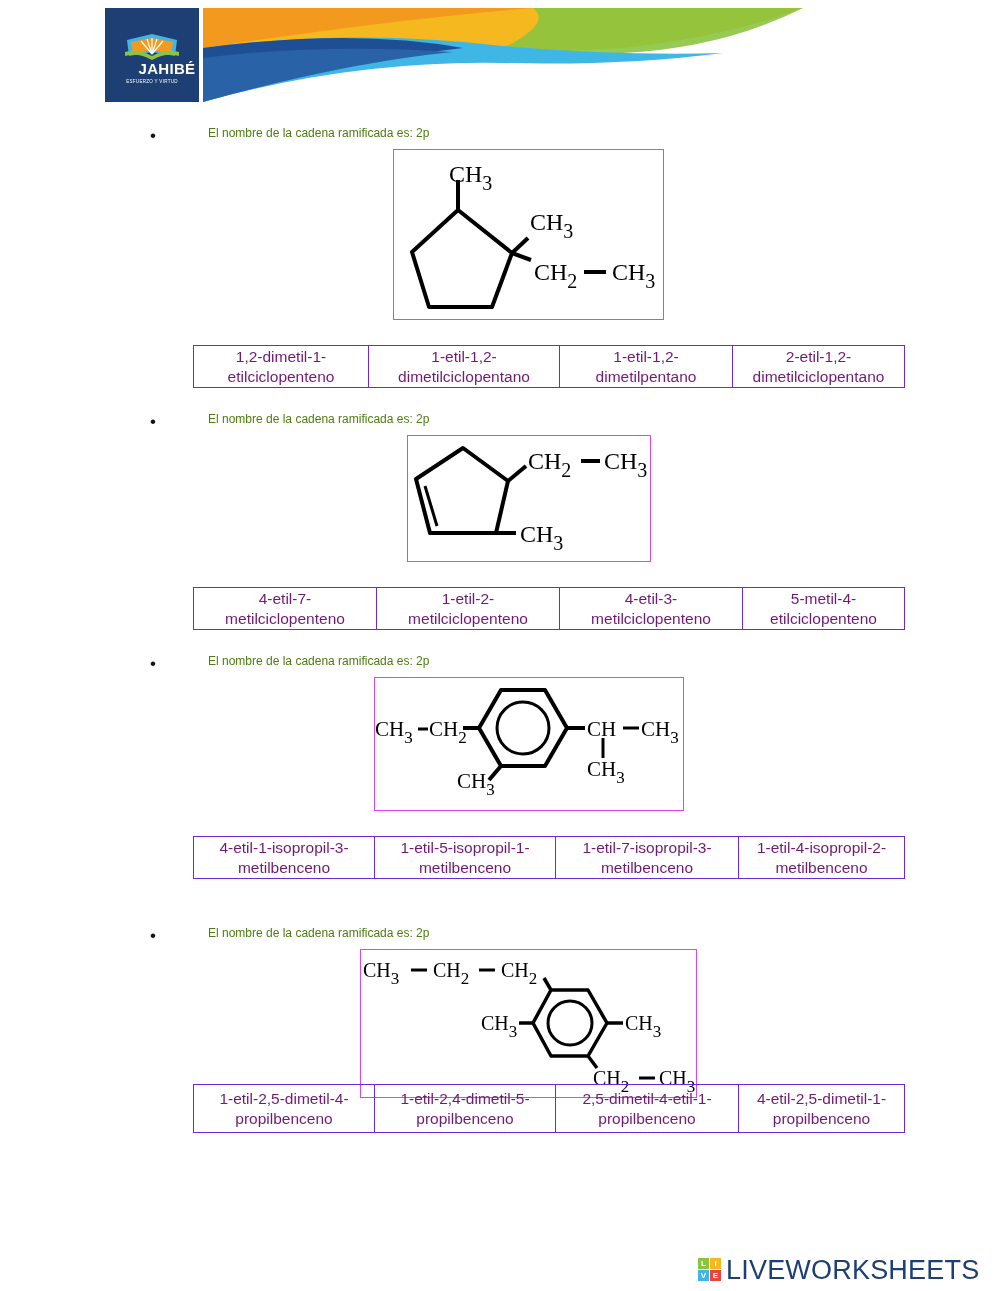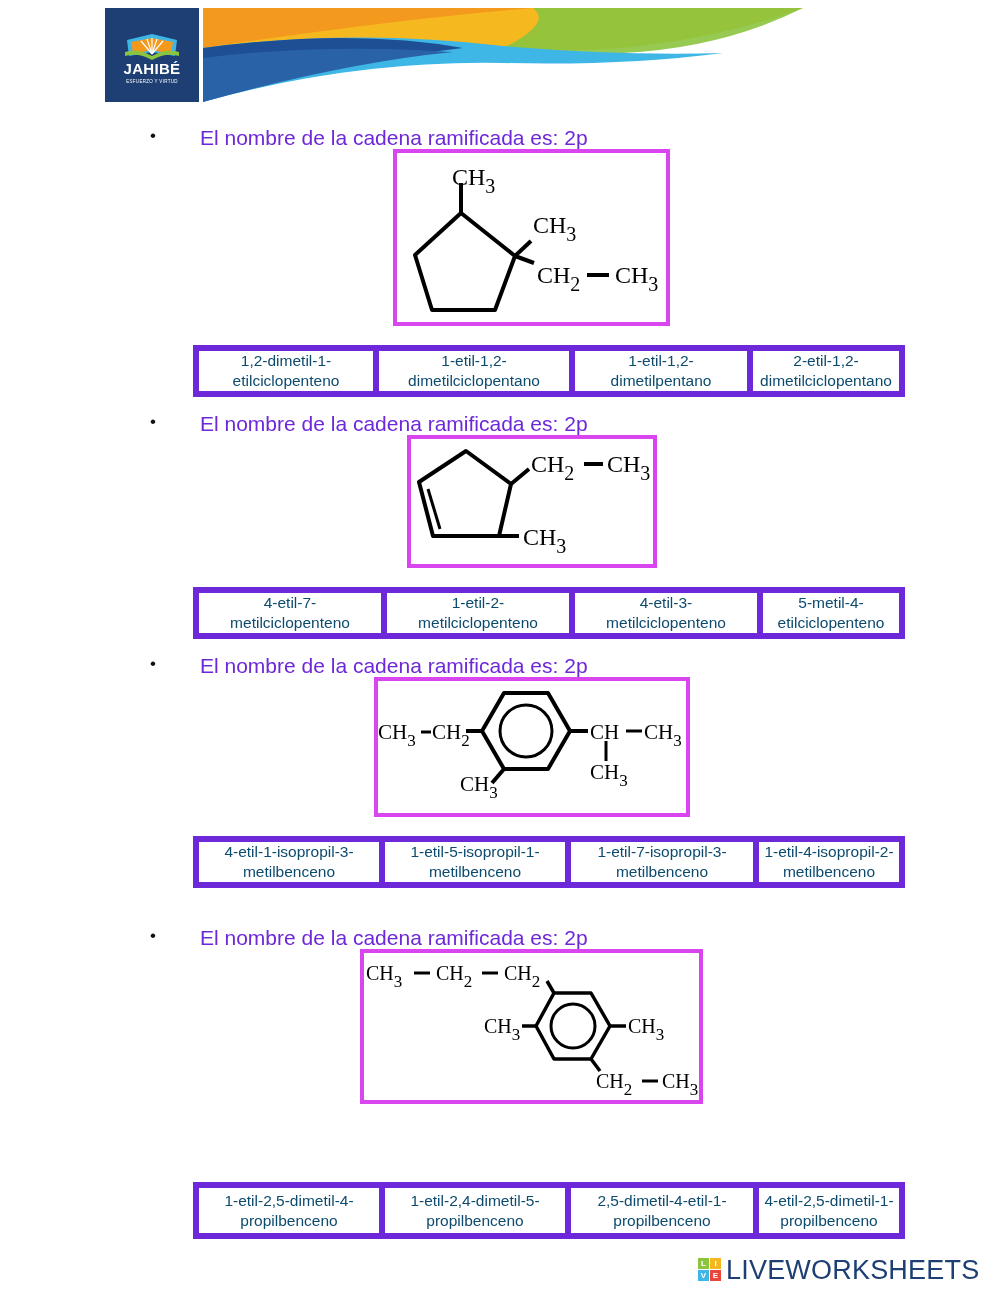--- a/index.html
+++ b/index.html
@@ -1,30 +1,30 @@
 <!DOCTYPE html>
 <html><head>
 <meta charset="utf-8">
 <style>
   html, body { margin:0; padding:0; background:#ffffff; }
   body { width:1000px; height:1291px; position:relative; overflow:hidden; font-family:"Liberation Sans", sans-serif; color:#111; }
   .header { position:absolute; left:105px; top:8px; width:700px; height:94px; }
   .logo { position:absolute; left:0; top:0; width:94px; height:94px; background:#1d3f73; }
   .logo svg { position:absolute; left:0; top:0; }
-  .logo-title { position:absolute; left:0; width:94px; top:52px; text-align:center; color:#fff; font-weight:bold; font-size:15px; letter-spacing:0.3px; }
+  .logo-title { position:absolute; left:0; width:94px; top:52px; text-align:center; color:#fff; font-weight:bold; font-size:15px; letter-spacing:0.3px;padding-left:15px; }
   .logo-sub { position:absolute; left:0; width:94px; top:71px; text-align:center; color:#fff; font-size:4.5px; letter-spacing:0.3px; }
   .banner { position:absolute; left:98px; top:0; }
   .question { position:absolute; left:0; width:1000px; }
   .bullet { position:absolute; left:150px; font-size:17px; }
-  .qtext { position:absolute; left:200px; font-size:21px; color:#6d28d9; }
-  .mol { position:absolute; border:4px solid #d946ef; background:#fff; }
+  .qtext { position:absolute; left:208px; font-size:12px; color:#4d7c0f; }
+  .mol { position:absolute; border:1px solid #d946ef; background:#fff; }
   .mol svg { display:block; }
   .mol text { font-family:"Liberation Serif", serif; fill:#000; }
   table.opts { position:absolute; left:193px; width:712px; border-collapse:collapse; table-layout:fixed; }
-  table.opts td { border:6px solid #6d28d9; text-align:center; font-size:15.5px; line-height:20px; padding:0 2px; color:#0c4a6e; cursor:pointer; }
+  table.opts td { border:1px solid #6d28d9; text-align:center; font-size:15.5px; line-height:20px; padding:0 2px; color:#701a75; cursor:pointer; }
   .lw { position:absolute; left:698px; top:1255px; height:30px; }
   .lw-text { position:absolute; left:28px; top:0; font-weight:normal; font-size:27px; color:#1d3f73; letter-spacing:0.2px; white-space:nowrap; line-height:30px; }
   .lw-tiles { position:absolute; left:0; top:3px; width:24px; height:24px; }
   .tile { position:absolute; width:11px; height:11px; color:#fff; font-size:8px; font-weight:bold; text-align:center; line-height:11px; }
 </style>
 </head>
 <body>
 
 <div class="header">
   <div class="logo">
@@ -165,21 +165,21 @@
       </g>
       <text x="2" y="27" font-size="20">CH<tspan font-size="17" dy="7">3</tspan></text>
       <text x="72" y="27" font-size="20">CH<tspan font-size="17" dy="7">2</tspan></text>
       <text x="140" y="27" font-size="20">CH<tspan font-size="17" dy="7">2</tspan></text>
       <text x="120" y="80" font-size="20">CH<tspan font-size="17" dy="7">3</tspan></text>
       <text x="264" y="80" font-size="20">CH<tspan font-size="17" dy="7">3</tspan></text>
       <text x="232" y="135" font-size="20">CH<tspan font-size="17" dy="7">2</tspan></text>
       <text x="298" y="135" font-size="20">CH<tspan font-size="17" dy="7">3</tspan></text>
     </svg>
   </div>
-  <table class="opts" style="top:1182px; height:57px;">
+  <table class="opts" style="top:1084px; height:49px;">
     <tbody>
         <tr>
       <td style="width:176px"><span>1-etil-2,5-dimetil-4-</span><br><span>propilbenceno</span></td>
       <td style="width:176px"><span>1-etil-2,4-dimetil-5-</span><br><span>propilbenceno</span></td>
       <td style="width:178px"><span>2,5-dimetil-4-etil-1-</span><br><span>propilbenceno</span></td>
       <td><span>4-etil-2,5-dimetil-1-</span><br><span>propilbenceno</span></td>
     </tr>
   </tbody>
     </table>
 </div>

